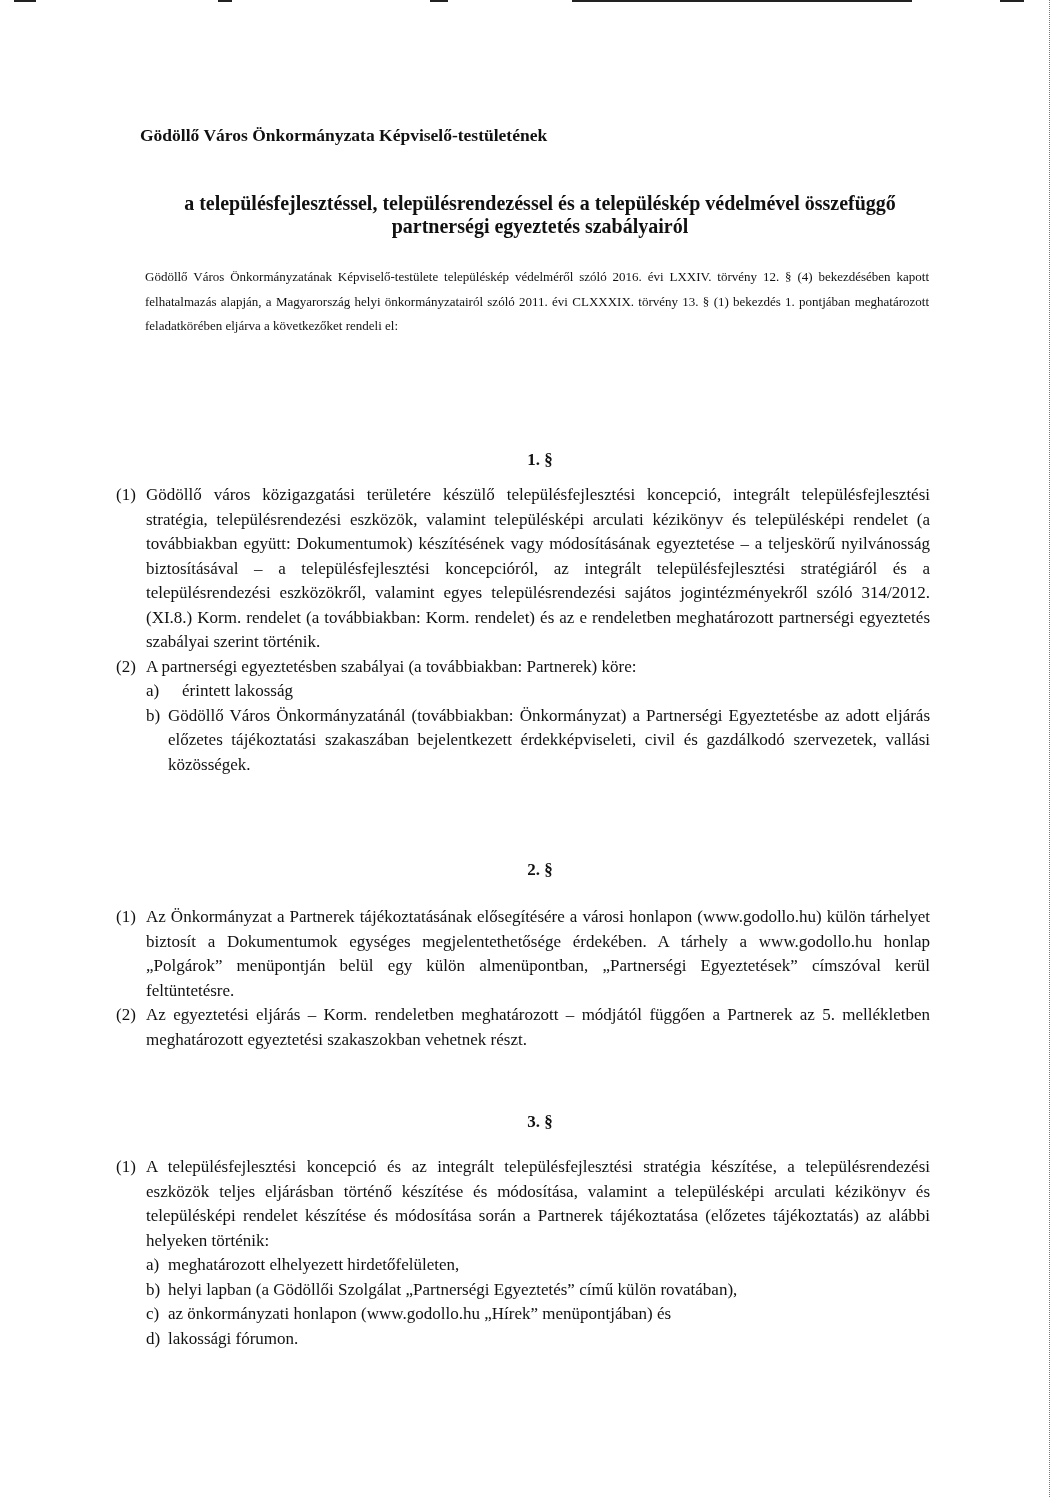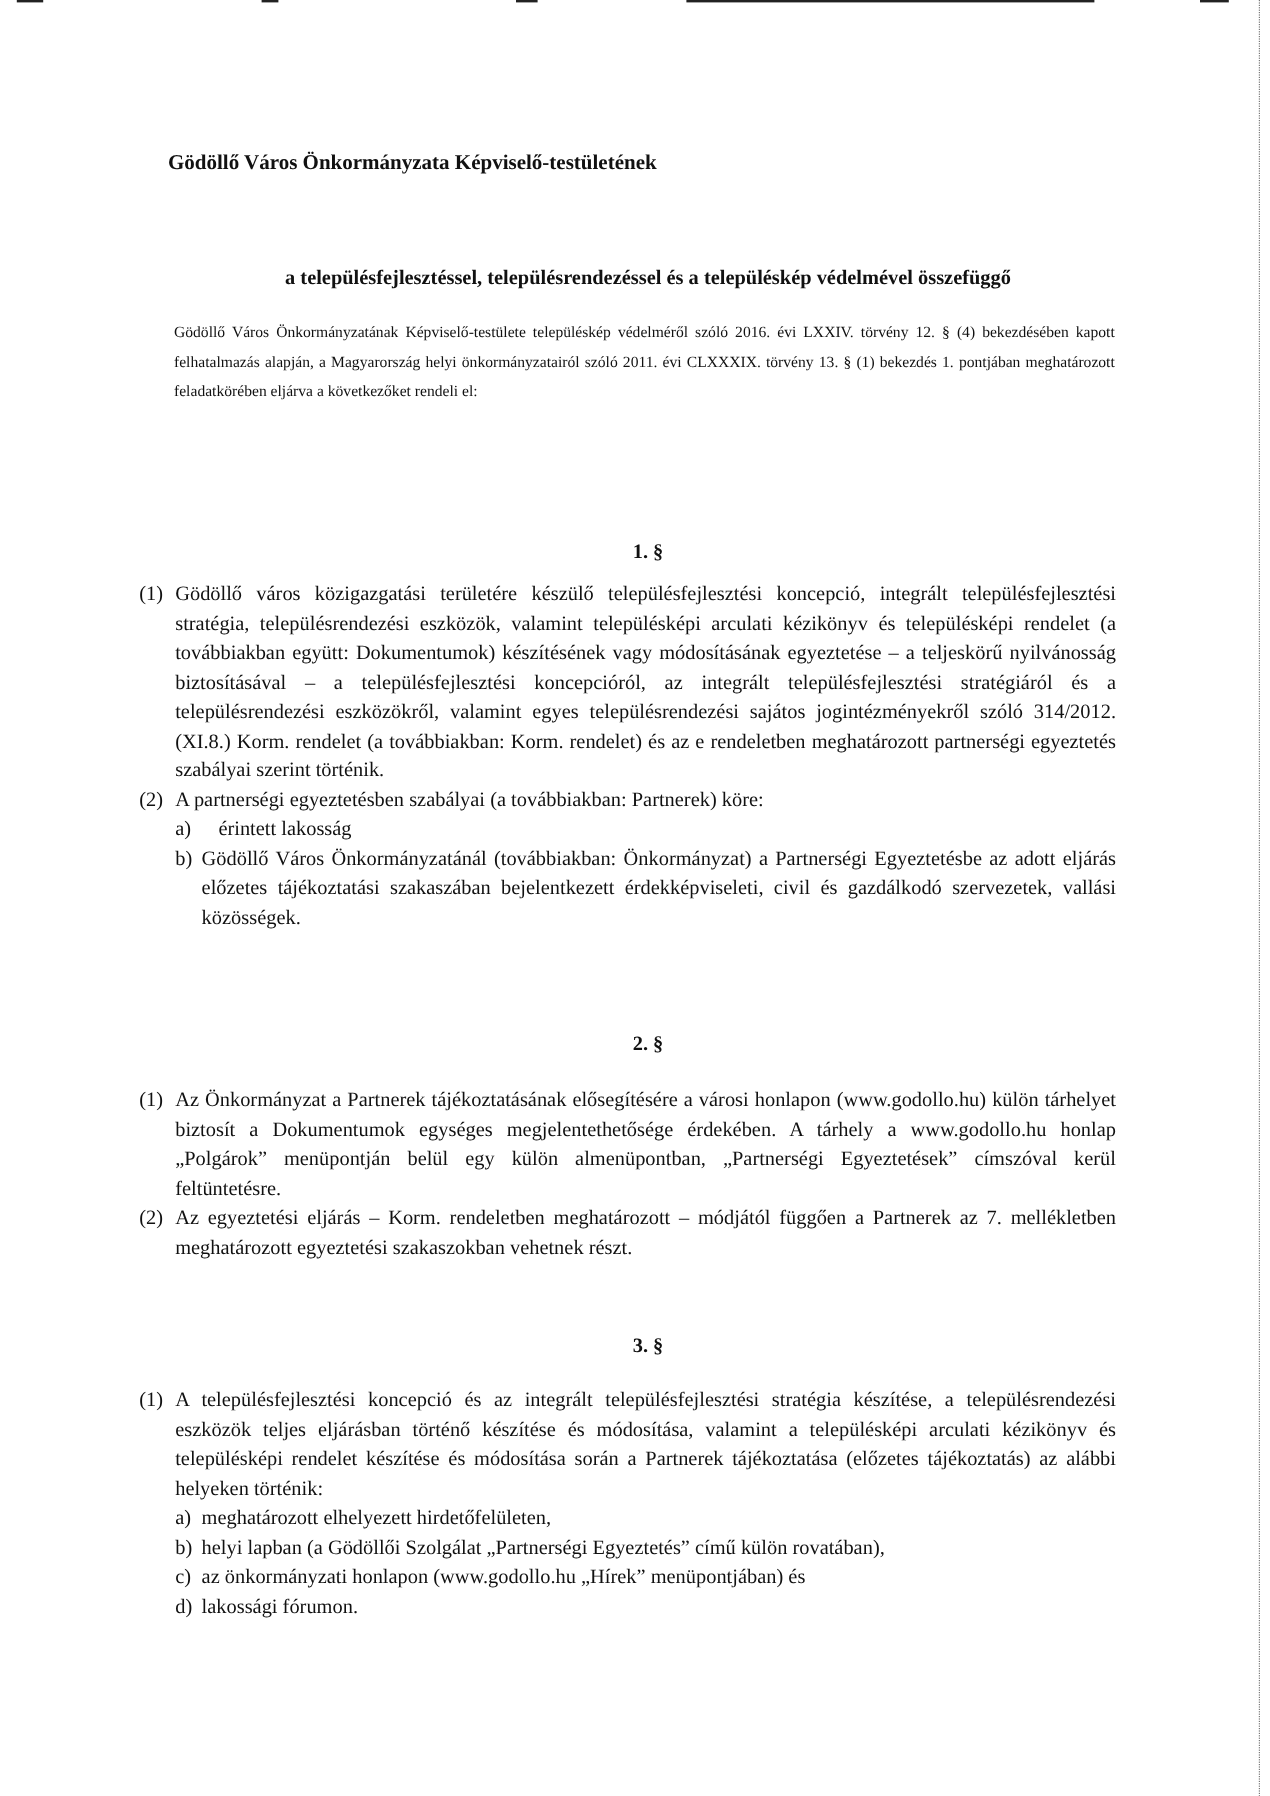--- a/index.html
+++ b/index.html
@@ -15,21 +15,21 @@
     .scan-right {
       position: absolute; top: 0; left: 1049px; width: 1px; height: 1497px;
       border-left: 1px dotted #777;
     }
     .title-block {
       position: absolute; left: 140px; width: 800px; top: 124px;
       font-weight: bold; font-size: 17.5px; line-height: 23px;
     }
     .subtitle-block {
       position: absolute; left: 120px; width: 840px; top: 192px;
-      text-align: center; font-weight: bold; font-size: 17px; line-height: 23px; margin-top: 28px;
+      text-align: center; font-weight: bold; font-size: 20px; line-height: 23px;
     }
     .preamble {
       position: absolute; left: 145px; width: 784px; top: 265px;
       font-size: 13px; line-height: 24.5px; text-align: justify;
     }
     .section-head {
       position: absolute; left: 140px; width: 800px;
       text-align: center; font-weight: bold; font-size: 17px;
     }
     .para {
@@ -56,20 +56,21 @@
   <span style="left:1000px;width:24px;"></span>
 </div>
 <div class="scan-right"></div>
 
 <div class="title-block">
   <div>Gödöllő Város Önkormányzata Képviselő-testületének</div>
 </div>
 
 <div class="subtitle-block">
   <div>a településfejlesztéssel, településrendezéssel és a településkép védelmével összefüggő</div>
+  <div>partnerségi egyeztetés szabályairól</div>
 </div>
 
 <div class="preamble">Gödöllő Város Önkormányzatának Képviselő-testülete településkép védelméről szóló 2016. évi LXXIV. törvény 12. § (4) bekezdésében kapott felhatalmazás alapján, a Magyarország helyi önkormányzatairól szóló 2011. évi CLXXXIX. törvény 13. § (1) bekezdés 1. pontjában meghatározott feladatkörében eljárva a következőket rendeli el:</div>
 
 <div class="section-head" style="top:450px;">1. §</div>
 <div class="para" style="top:483px;">
   <div class="item">
     <span class="num">(1)</span>
     <span class="txt">Gödöllő város közigazgatási területére készülő településfejlesztési koncepció, integrált településfejlesztési stratégia, településrendezési eszközök, valamint településképi arculati kézikönyv és településképi rendelet (a továbbiakban együtt: Dokumentumok) készítésének vagy módosításának egyeztetése – a teljeskörű nyilvánosság biztosításával – a településfejlesztési koncepcióról, az integrált településfejlesztési stratégiáról és a településrendezési eszközökről, valamint egyes településrendezési sajátos jogintézményekről szóló 314/2012. (XI.8.) Korm. rendelet (a továbbiakban: Korm. rendelet) és az e rendeletben meghatározott partnerségi egyeztetés szabályai szerint történik.</span>
   </div>
@@ -88,21 +89,21 @@
 </div>
 
 <div class="section-head" style="top:860px;">2. §</div>
 <div class="para" style="top:905px;">
   <div class="item">
     <span class="num">(1)</span>
     <span class="txt"><span>Az Önkormányzat a Partnerek tájékoztatásának elősegítésére a városi honlapon (www.godollo.hu) külön tárhelyet biztosít a Dokumentumok egységes megjelentethetősége érdekében. A tárhely a </span><span class="link">www.godollo.hu</span><span> honlap „Polgárok” menüpontján belül egy külön almenüpontban, „Partnerségi Egyeztetések” címszóval kerül feltüntetésre.</span></span>
   </div>
   <div class="item">
     <span class="num">(2)</span>
-    <span class="txt">Az egyeztetési eljárás – Korm. rendeletben meghatározott – módjától függően a Partnerek az 7. mellékletben meghatározott egyeztetési szakaszokban vehetnek részt.</span>
+    <span class="txt">Az egyeztetési eljárás – Korm. rendeletben meghatározott – módjától függően a Partnerek az 5. mellékletben meghatározott egyeztetési szakaszokban vehetnek részt.</span>
   </div>
 </div>
 
 <div class="section-head" style="top:1112px;">3. §</div>
 <div class="para" style="top:1155px;">
   <div class="item">
     <span class="num">(1)</span>
     <span class="txt">A településfejlesztési koncepció és az integrált településfejlesztési stratégia készítése, a településrendezési eszközök teljes eljárásban történő készítése és módosítása, valamint a településképi arculati kézikönyv és településképi rendelet készítése és módosítása során a Partnerek tájékoztatása (előzetes tájékoztatás) az alábbi helyeken történik:</span>
   </div>
   <div class="sub">

